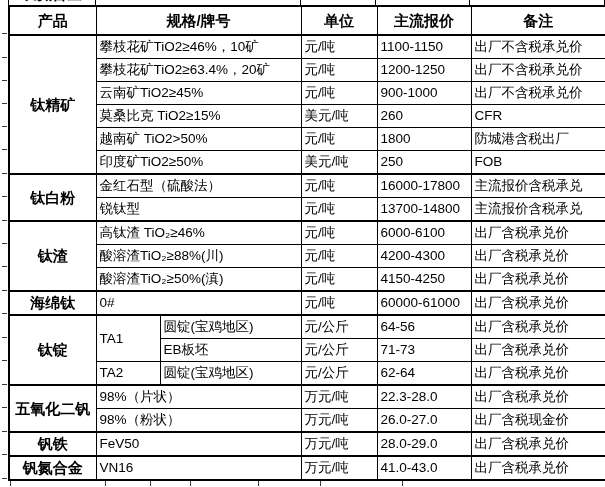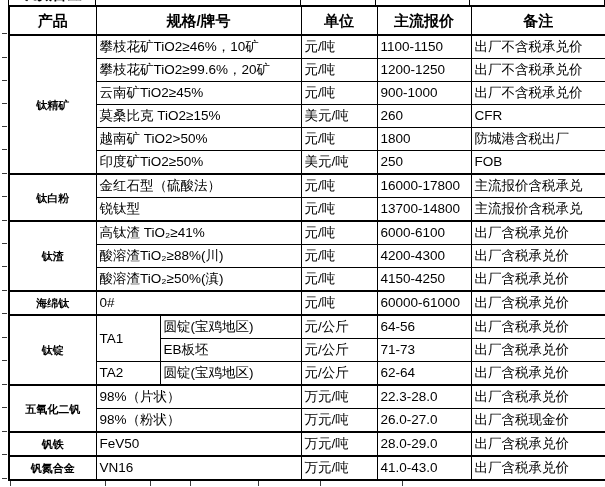--- a/index.html
+++ b/index.html
@@ -20,21 +20,21 @@
   .pc.c3{width:76px;}
   .pc.c4{width:94px;}
   .pc.c5{width:135px;}
   
   table{border-collapse:collapse;table-layout:fixed;width:597px;
         position:absolute;left:8px;top:5px;border:2px solid #000;}
   th,td{border:1px solid #000;padding:0 3px;font-size:13.5px;height:22px;line-height:22px;
         white-space:nowrap;overflow:hidden;text-align:left;vertical-align:middle;}
   thead th{height:27px;line-height:27px;font-size:15px;font-weight:bold;text-align:center;
            border-bottom:2px solid #000;}
-  td.group{font-weight:bold;text-align:center;font-size:11px;}
+  td.group{font-weight:bold;text-align:center;font-size:15px;}
   tr.gstart td{border-top:2px solid #000;}
   td.center{text-align:left;}
   
   .hdash{position:absolute;left:2px;width:5px;height:1px;background:#3a3a3a;}
   .vstub{position:absolute;width:1px;height:5px;background:#3a3a3a;}
 </style>
 </head>
 <body>
 
 <div class="screen">
@@ -69,21 +69,21 @@
     </thead>
     <tbody id="pbody">
         <tr class="gstart">
           <td rowspan="6" class="group">钛精矿</td>
           <td colspan="2">攀枝花矿TiO2≥46%，10矿</td>
           <td>元/吨</td>
           <td>1100-1150</td>
           <td>出厂不含税承兑价</td>
         </tr>
         <tr>
-          <td colspan="2">攀枝花矿TiO2≥99.6%，20矿</td>
+          <td colspan="2">攀枝花矿TiO2≥63.4%，20矿</td>
           <td>元/吨</td>
           <td>1200-1250</td>
           <td>出厂不含税承兑价</td>
         </tr>
         <tr>
           <td colspan="2">云南矿TiO2≥45%</td>
           <td>元/吨</td>
           <td>900-1000</td>
           <td>出厂不含税承兑价</td>
         </tr>
@@ -113,21 +113,21 @@
           <td>主流报价含税承兑</td>
         </tr>
         <tr>
           <td colspan="2">锐钛型</td>
           <td>元/吨</td>
           <td>13700-14800</td>
           <td>主流报价含税承兑</td>
         </tr>
         <tr class="gstart">
           <td rowspan="3" class="group">钛渣</td>
-          <td colspan="2">高钛渣 TiO₂≥41%</td>
+          <td colspan="2">高钛渣 TiO₂≥46%</td>
           <td>元/吨</td>
           <td>6000-6100</td>
           <td>出厂含税承兑价</td>
         </tr>
         <tr>
           <td colspan="2">酸溶渣TiO₂≥88%(川)</td>
           <td>元/吨</td>
           <td>4200-4300</td>
           <td>出厂含税承兑价</td>
         </tr>

